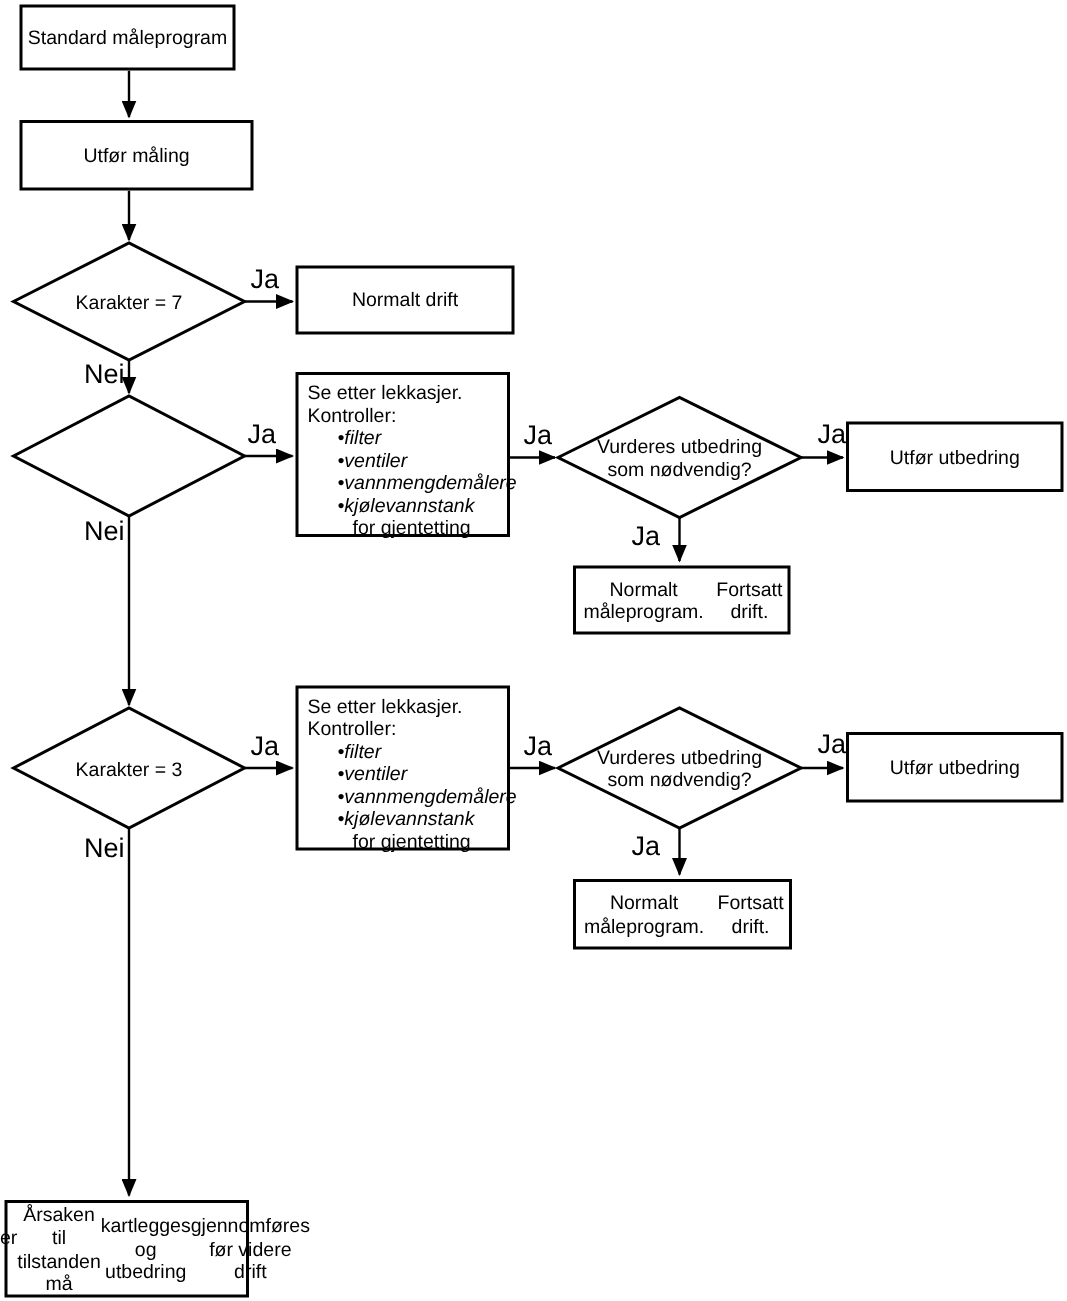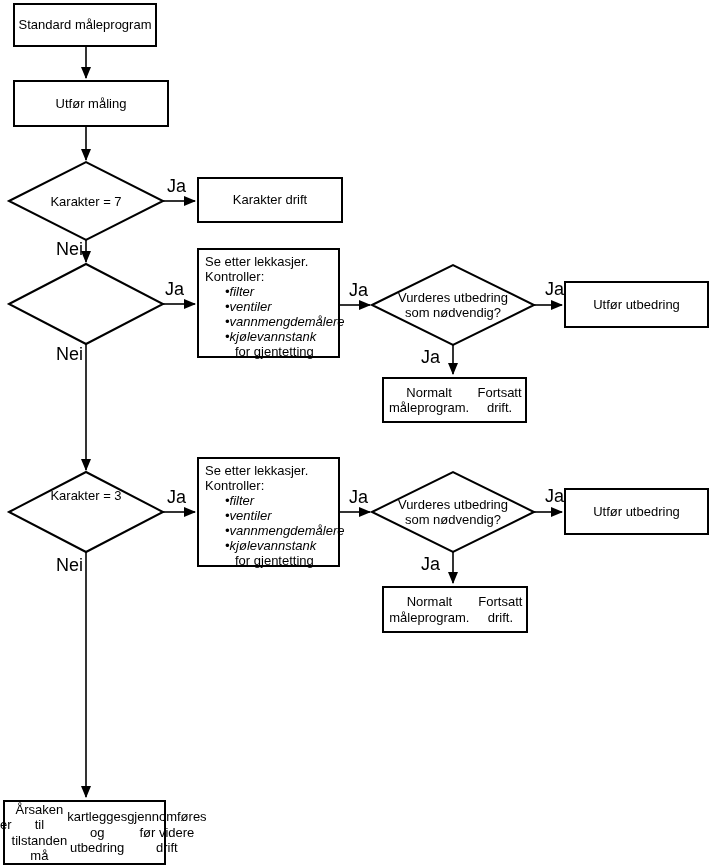--- a/index.html
+++ b/index.html
@@ -88,21 +88,21 @@
 
   <div class="box" style="left:13px; top:3px; width:144px; height:44px;">
     <span>Standard måleprogram</span>
   </div>
 
   <div class="box" style="left:13px; top:80px; width:156px; height:47px;">
     <span>Utfør måling</span>
   </div>
 
   <div class="box" style="left:197px; top:177px; width:146px; height:46px;">
-    <span>Karakter drift</span>
+    <span>Normalt drift</span>
   </div>
 
   <div class="box list" style="left:197px; top:248px; width:143px; height:110px;">
     <div>Se etter lekkasjer.</div>
     <div>Kontroller:</div>
     <div class="bullet">filter</div>
     <div class="bullet">ventiler</div>
     <div class="bullet">vannmengdemålere</div>
     <div class="bullet">kjølevannstank</div>
     <div class="bullet-cont">for gjentetting</div>
@@ -138,21 +138,21 @@
 
   <div class="box multiline" style="left:3px; top:800px; width:163px; height:65px;">
     <div>Karakter = 4</div>
     <div>Årsaken til tilstanden må</div>
     <div>kartlegges og utbedring</div>
     <div>gjennomføres før videre drift</div>
   </div>
 
   <div class="dlabel" style="left:16px; top:191px; width:140px; height:20px;">Karakter = 7</div>
   <div class="dlabel" style="left:391px; top:289px; width:124px; height:32px;">Vurderes utbedring som nødvendig?</div>
-  <div class="dlabel" style="left:16px; top:485px; width:140px; height:20px;">Karakter = 3</div>
+  <div class="dlabel" style="left:16px; top:502px; width:140px; height:20px;">Karakter = 3</div>
   <div class="dlabel" style="left:391px; top:496px; width:124px; height:32px;">Vurderes utbedring som nødvendig?</div>
 
   <span class="elabel" style="left:167px; top:179px;">Ja</span>
   <span class="elabel" style="left:56px;  top:242px;">Nei</span>
   <span class="elabel" style="left:165px; top:282px;">Ja</span>
   <span class="elabel" style="left:349px; top:283px;">Ja</span>
   <span class="elabel" style="left:545px; top:282px;">Ja</span>
   <span class="elabel" style="left:421px; top:350px;">Ja</span>
   <span class="elabel" style="left:56px;  top:347px;">Nei</span>
   <span class="elabel" style="left:167px; top:490px;">Ja</span>

